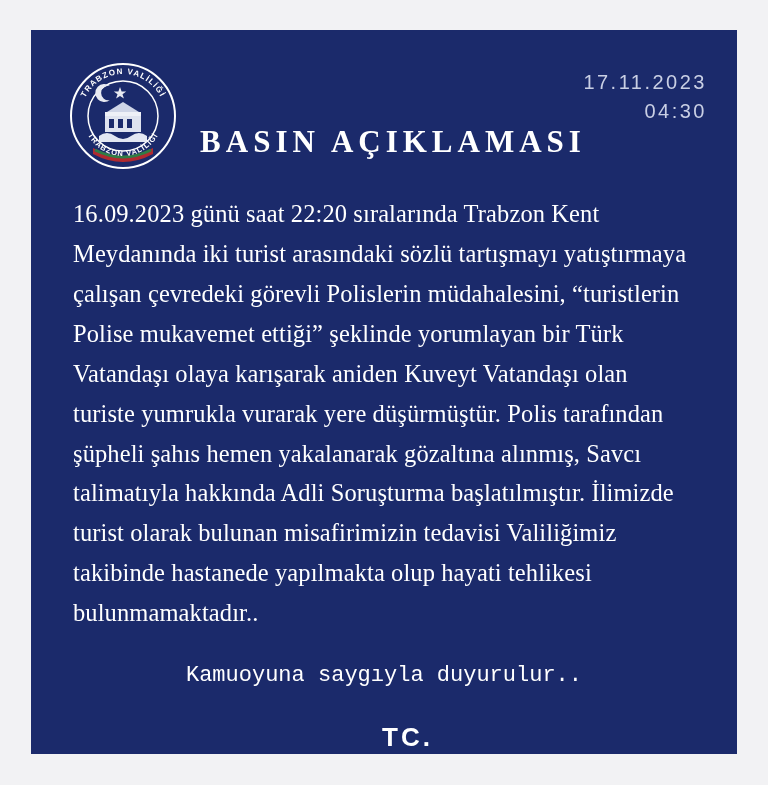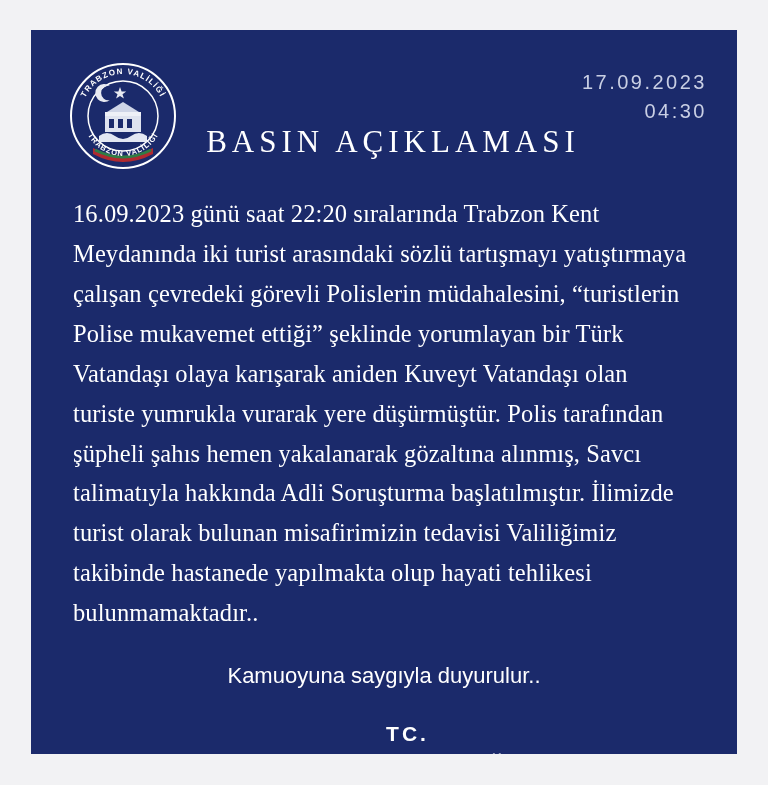--- a/index.html
+++ b/index.html
@@ -62,55 +62,55 @@
   }
 
   .headline {
     position: absolute;
     left: 0;
     right: 12px;
     top: 94px;
     text-align: center;
     color: #ffffff;
     font-family: "Liberation Serif", serif;
-    font-weight: normal;
+    font-weight: bold;
     font-size: 31px;
     letter-spacing: 5px;
     padding-left: 30px;
   }
 
   
   .body-text {
     margin: 14px 42px 0 42px;
     color: #ffffff;
     font-family: "Liberation Serif", serif;
     font-size: 24.5px;
     line-height: 1.63;
     text-align: left;
     letter-spacing: 0.1px;
   }
 
   .closing {
     margin: 26px 42px 0 42px;
     color: #ffffff;
-    font-family: Liberation Sans, sans-serif;
+    font-family: Liberation Mono, monospace;
     font-size: 22px;
     text-align: center;
     line-height: 1.5;
   }
 
   
   .signature {
     margin-top: 26px;
     text-align: center;
     color: #ffffff;
     font-family: "Liberation Sans", sans-serif;
   }
   .sig-line1 {
-    font-size: 21px;
+    font-size: 26px;
     font-weight: bold;
     letter-spacing: 3px;
     line-height: 1.5;
     margin-left: 47px;
   }
   .sig-line2 {
     font-size: 23px;
     font-weight: bold;
     letter-spacing: 3.5px;
     line-height: 1.5;
@@ -150,21 +150,21 @@
           <text font-family="Liberation Sans, sans-serif" font-size="8" font-weight="bold" fill="#ffffff" letter-spacing="1.2">
             <textPath href="#arcTop" startOffset="50%" text-anchor="middle">TRABZON VALİLİĞİ</textPath>
           </text>
           <text font-family="Liberation Sans, sans-serif" font-size="7.5" font-weight="bold" fill="#ffffff" letter-spacing="1">
             <textPath href="#arcBottom" startOffset="50%" text-anchor="middle">TRABZON VALİLİĞİ</textPath>
           </text>
         </svg>
       </div>
 
       <div class="datestamp">
-        <div>17.09.2023</div>
+        <div>17.11.2023</div>
         <div>04:30</div>
       </div>
 
       <div class="headline">BASIN AÇIKLAMASI</div>
     </div>
 
     <div class="body-text">16.09.2023 günü saat 22:20 sıralarında Trabzon Kent Meydanında iki turist arasındaki sözlü tartışmayı yatıştırmaya çalışan çevredeki görevli Polislerin müdahalesini, “turistlerin Polise mukavemet ettiği” şeklinde yorumlayan bir Türk Vatandaşı olaya karışarak aniden Kuveyt Vatandaşı olan turiste yumrukla vurarak yere düşürmüştür. Polis tarafından şüpheli şahıs hemen yakalanarak gözaltına alınmış, Savcı talimatıyla hakkında Adli Soruşturma başlatılmıştır. İlimizde turist olarak bulunan misafirimizin tedavisi Valiliğimiz takibinde hastanede yapılmakta olup hayati tehlikesi bulunmamaktadır..</div>
 
     <div class="closing">Kamuoyuna saygıyla duyurulur..</div>
 

